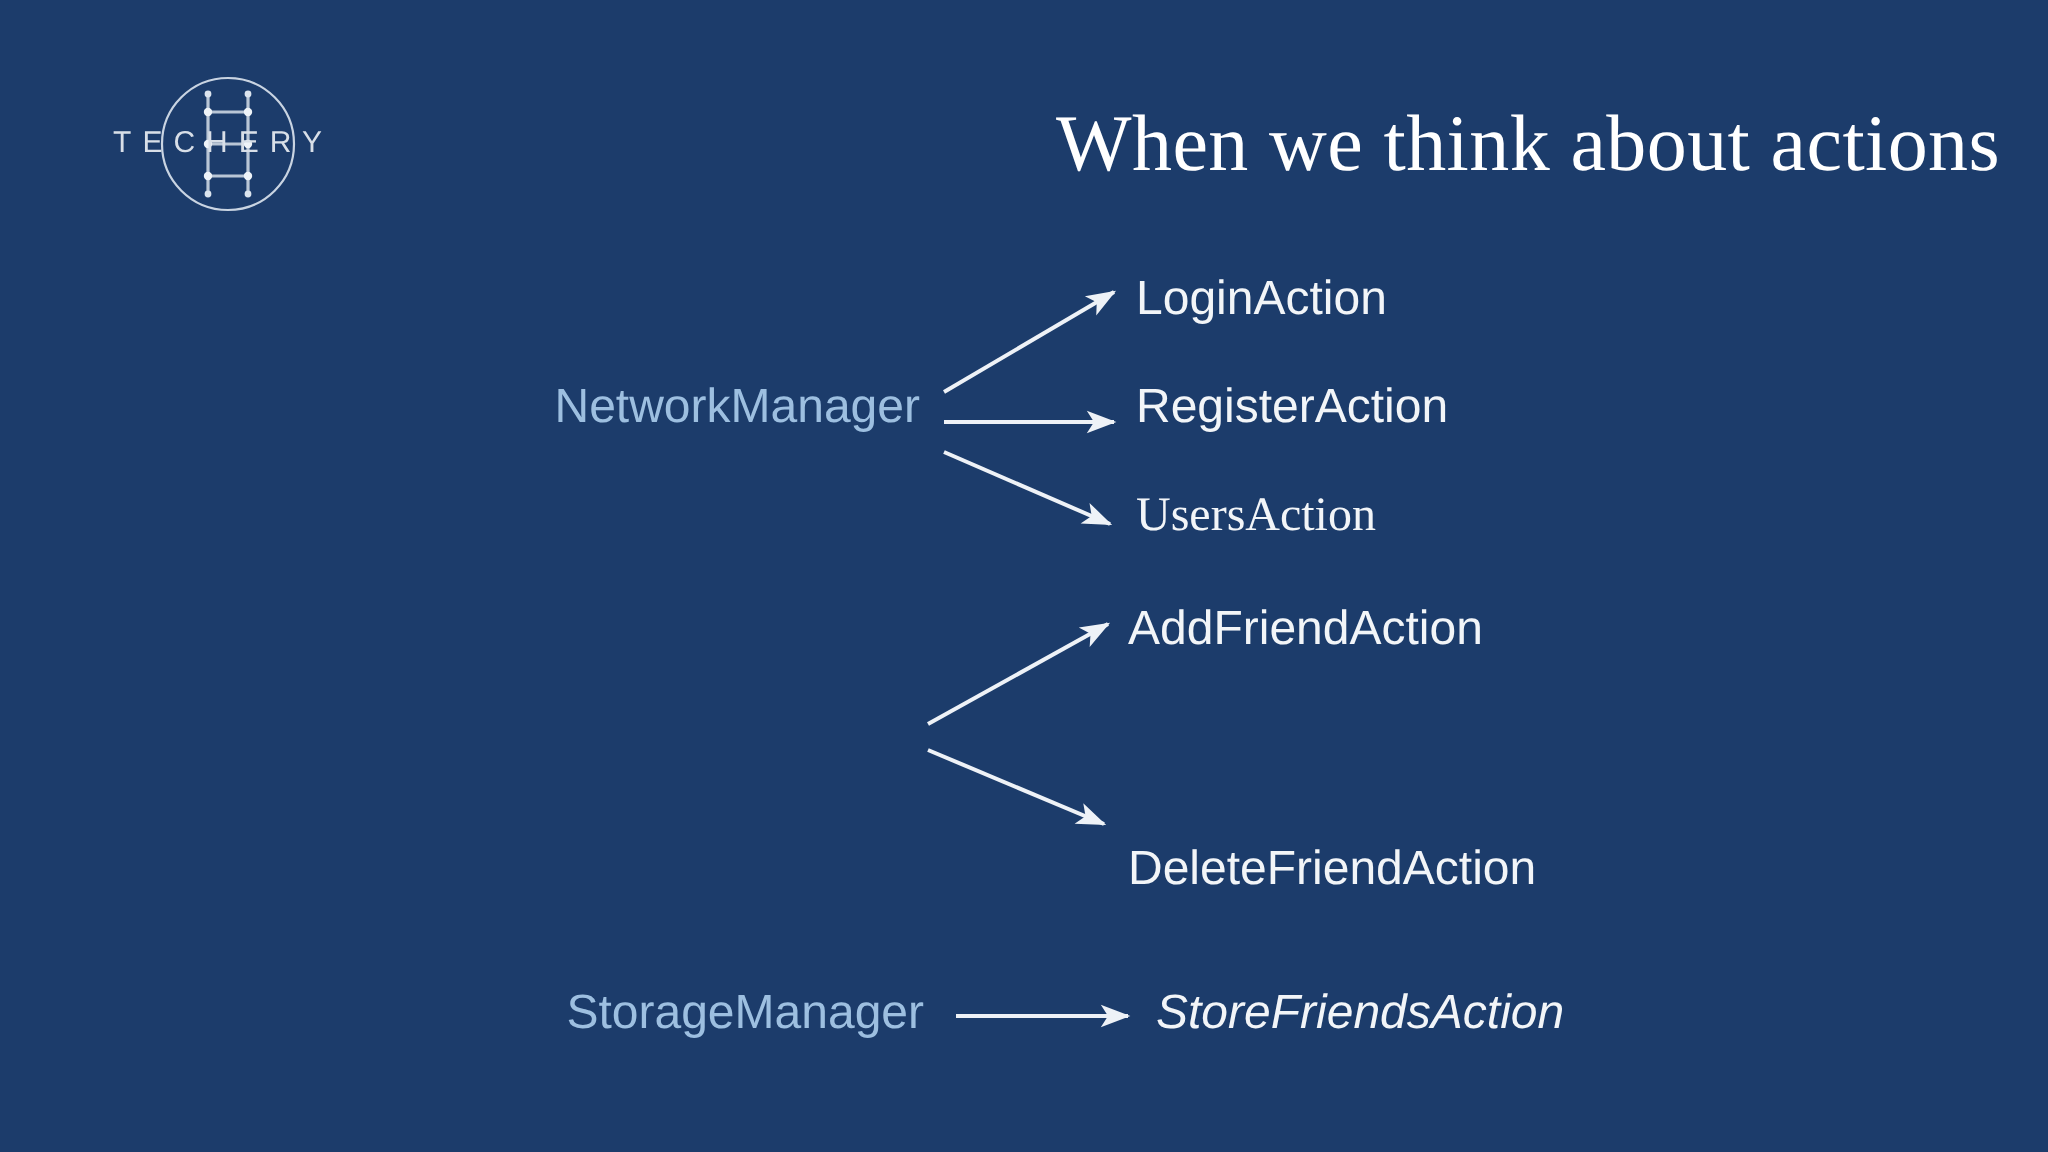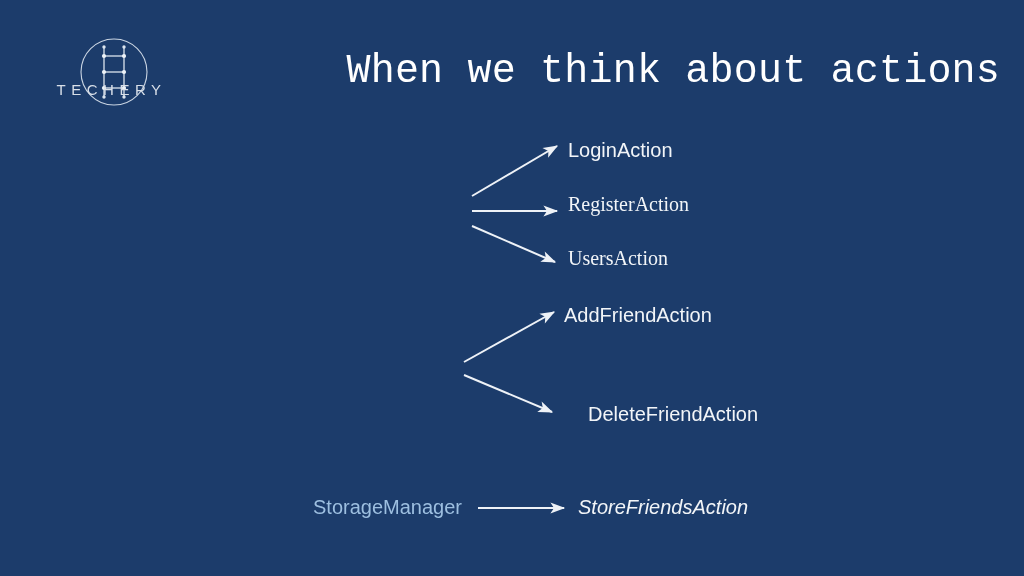--- a/index.html
+++ b/index.html
@@ -27,48 +27,47 @@
   #logo-wordmark {
     position:absolute; left:0px; top:27px;
     width:170px; height:22px;
     text-align:center;
     color:#d8dfe8;
     font-size:15px;
     letter-spacing:5.5px;
     line-height:22px;
     font-family:"Liberation Sans", sans-serif;
     text-indent:5px;
-    margin-top:18px;
   }
 
   
   #title {
     position:absolute;
     left:330px; top:46px;
     width:670px;
     text-align:right;
     color:#ffffff;
     font-size:40px;
     font-weight:300;
     letter-spacing:0.2px;
     line-height:52px;
     white-space:nowrap;
-    font-family:Liberation Mono, monospace;
+    font-family:Liberation Serif, serif;
   }
 
   
   #diagram-svg {
     position:absolute; left:0; top:0;
     width:1024px; height:576px;
     pointer-events:none;
   }
   .node {
     position:absolute;
     white-space:nowrap;
-    font-size:20px;
+    font-size:24px;
     font-weight:300;
     line-height:30px;
     font-family:"Liberation Sans", sans-serif;
   }
   .node.manager { color:#9dbfe0; text-align:right; }
   .node.action  { color:#f2f5f8; text-align:left; }
 </style>
 </head>
 <body>
 
@@ -115,36 +114,39 @@
       <line x1="472" y1="211" x2="557" y2="211"></line>
       <line x1="472" y1="226" x2="555" y2="262"></line>
 
       <line x1="464" y1="362" x2="554" y2="312"></line>
       <line x1="464" y1="375" x2="552" y2="412"></line>
 
       <line x1="478" y1="508" x2="564" y2="508"></line>
     </g>
   </svg>
 
+  <div class="node manager" style="left:200px; top:189px; width:260px;">
+    <span>NetworkManager</span>
+  </div>
 
   <div class="node action" style="left:568px; top:135px;">
     <span>LoginAction</span>
   </div>
-  <div class="node action" style="left:568px; top:189px;font-family:Liberation Serif, serif;">
+  <div class="node action" style="left:568px; top:189px;">
     <span>RegisterAction</span>
   </div>
   <div class="node action" style="left:568px; top:243px;font-family:Liberation Serif, serif;">
     <span>UsersAction</span>
   </div>
 
 
   <div class="node action" style="left:564px; top:300px;">
     <span>AddFriendAction</span>
   </div>
-  <div class="node action" style="left:564px; top:399px;margin-left:24px;">
+  <div class="node action" style="left:564px; top:420px;">
     <span>DeleteFriendAction</span>
   </div>
 
   <div class="node manager" style="left:202px; top:492px; width:260px;">
     <span>StorageManager</span>
   </div>
   <div class="node action" style="left:578px; top:492px;font-style:italic;">
     <span>StoreFriendsAction</span>
   </div>
 

